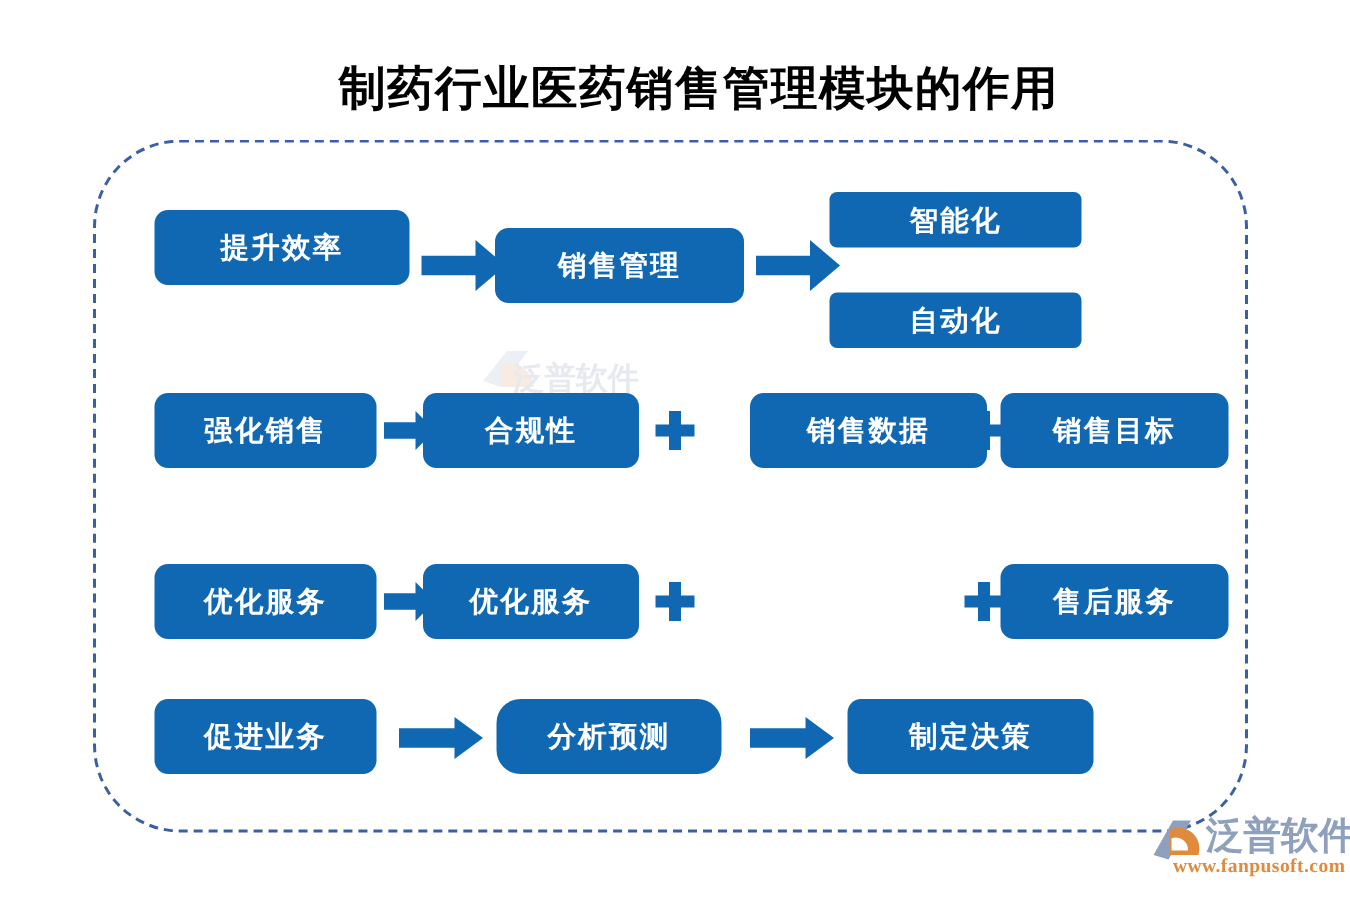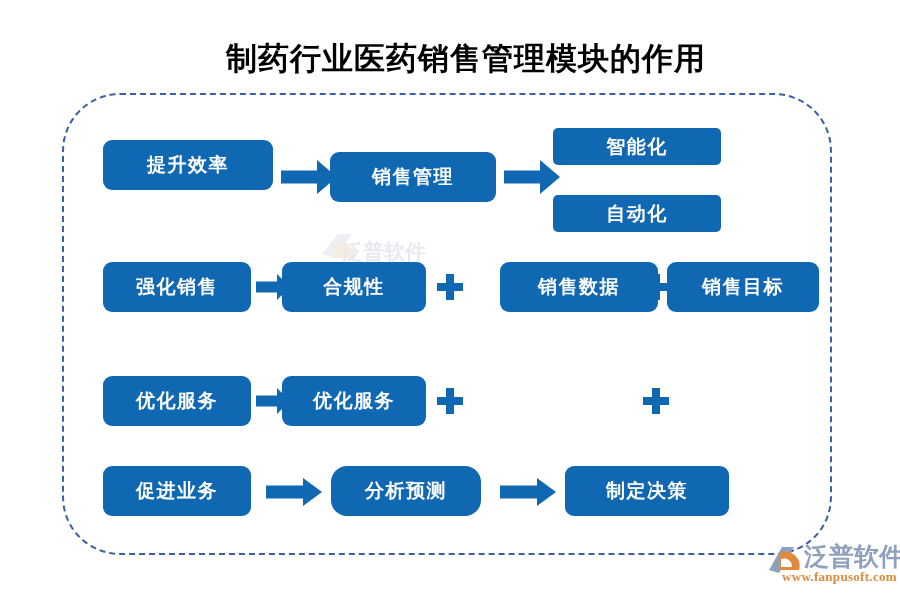--- a/index.html
+++ b/index.html
@@ -197,20 +197,21 @@
     <span class="head" style="border-top-width:13px; border-bottom-width:13px; border-left-width:13px;"></span>
   </div>
 
   <div class="box" style="left:282px; top:376px; width:144px; height:50px;">优化服务</div>
 
   <div class="plus" style="left:437px; top:388px;"></div>
 
 
   <div class="plus" style="left:643px; top:388px;"></div>
 
+  <div class="box" style="left:667px; top:376px; width:152px; height:50px;">售后服务</div>
 
   <div class="box" style="left:103px; top:466px; width:148px; height:50px;">促进业务</div>
 
   <div class="arrow-big" style="left:266px; top:478px; width:56px; height:28px;">
     <span class="shaft" style="width:38px; height:13px;"></span>
     <span class="head" style="border-top-width:14px; border-bottom-width:14px; border-left-width:19px;"></span>
   </div>
 
   <div class="box" style="left:331px; top:466px; width:150px; height:50px;border-radius:16px;">分析预测</div>
 

